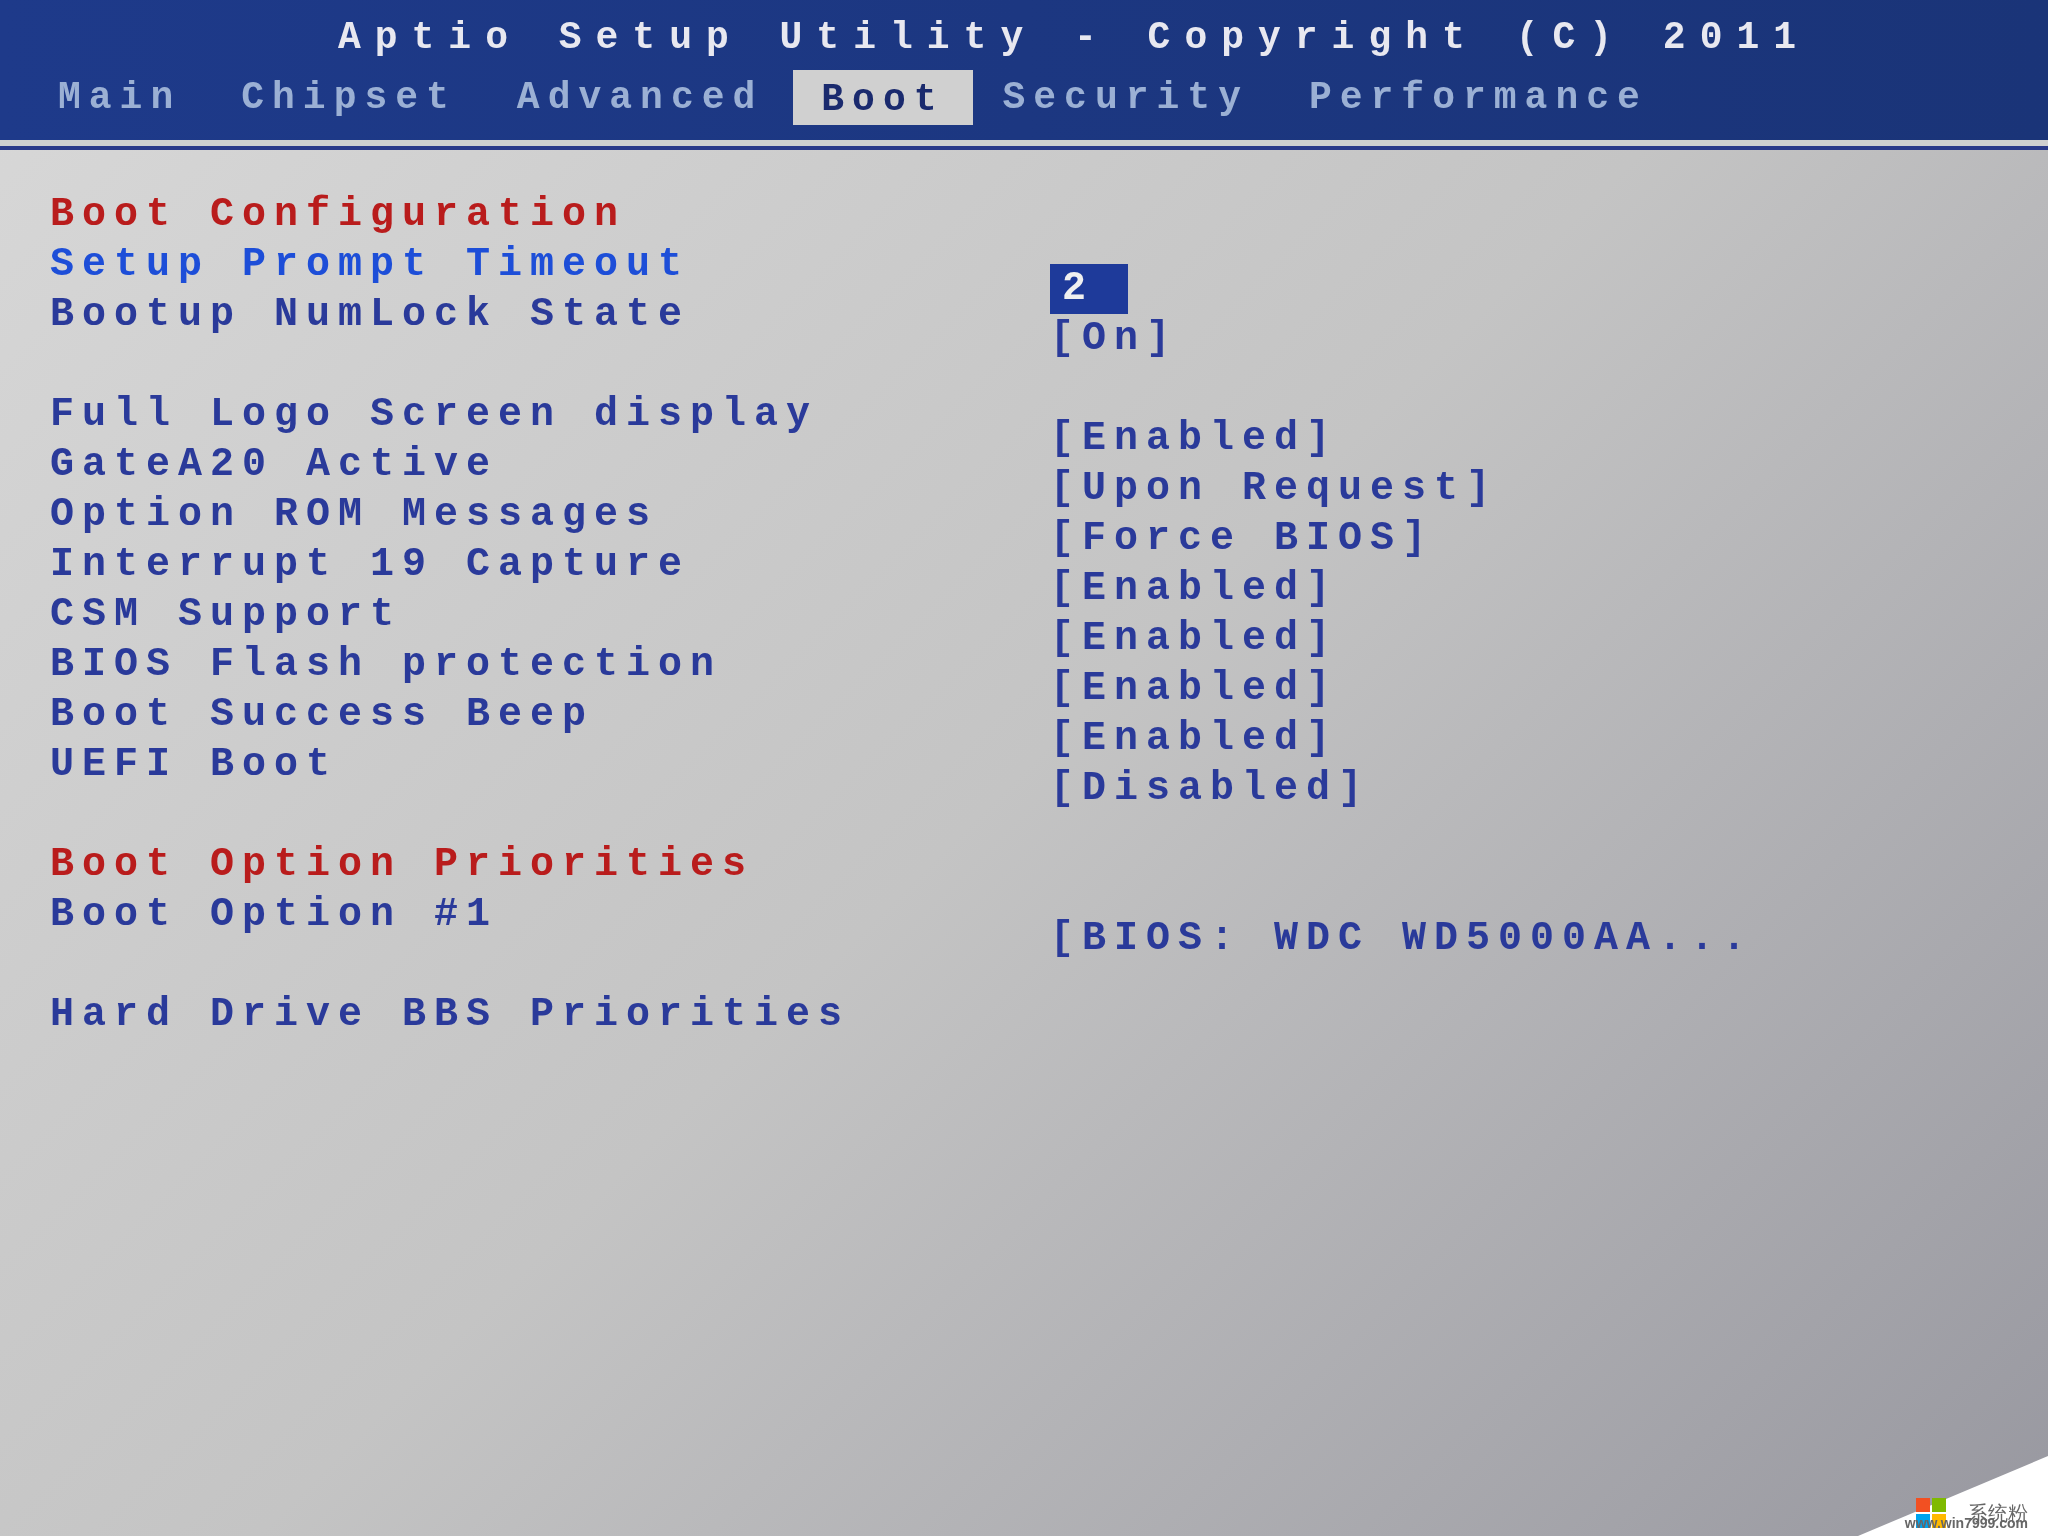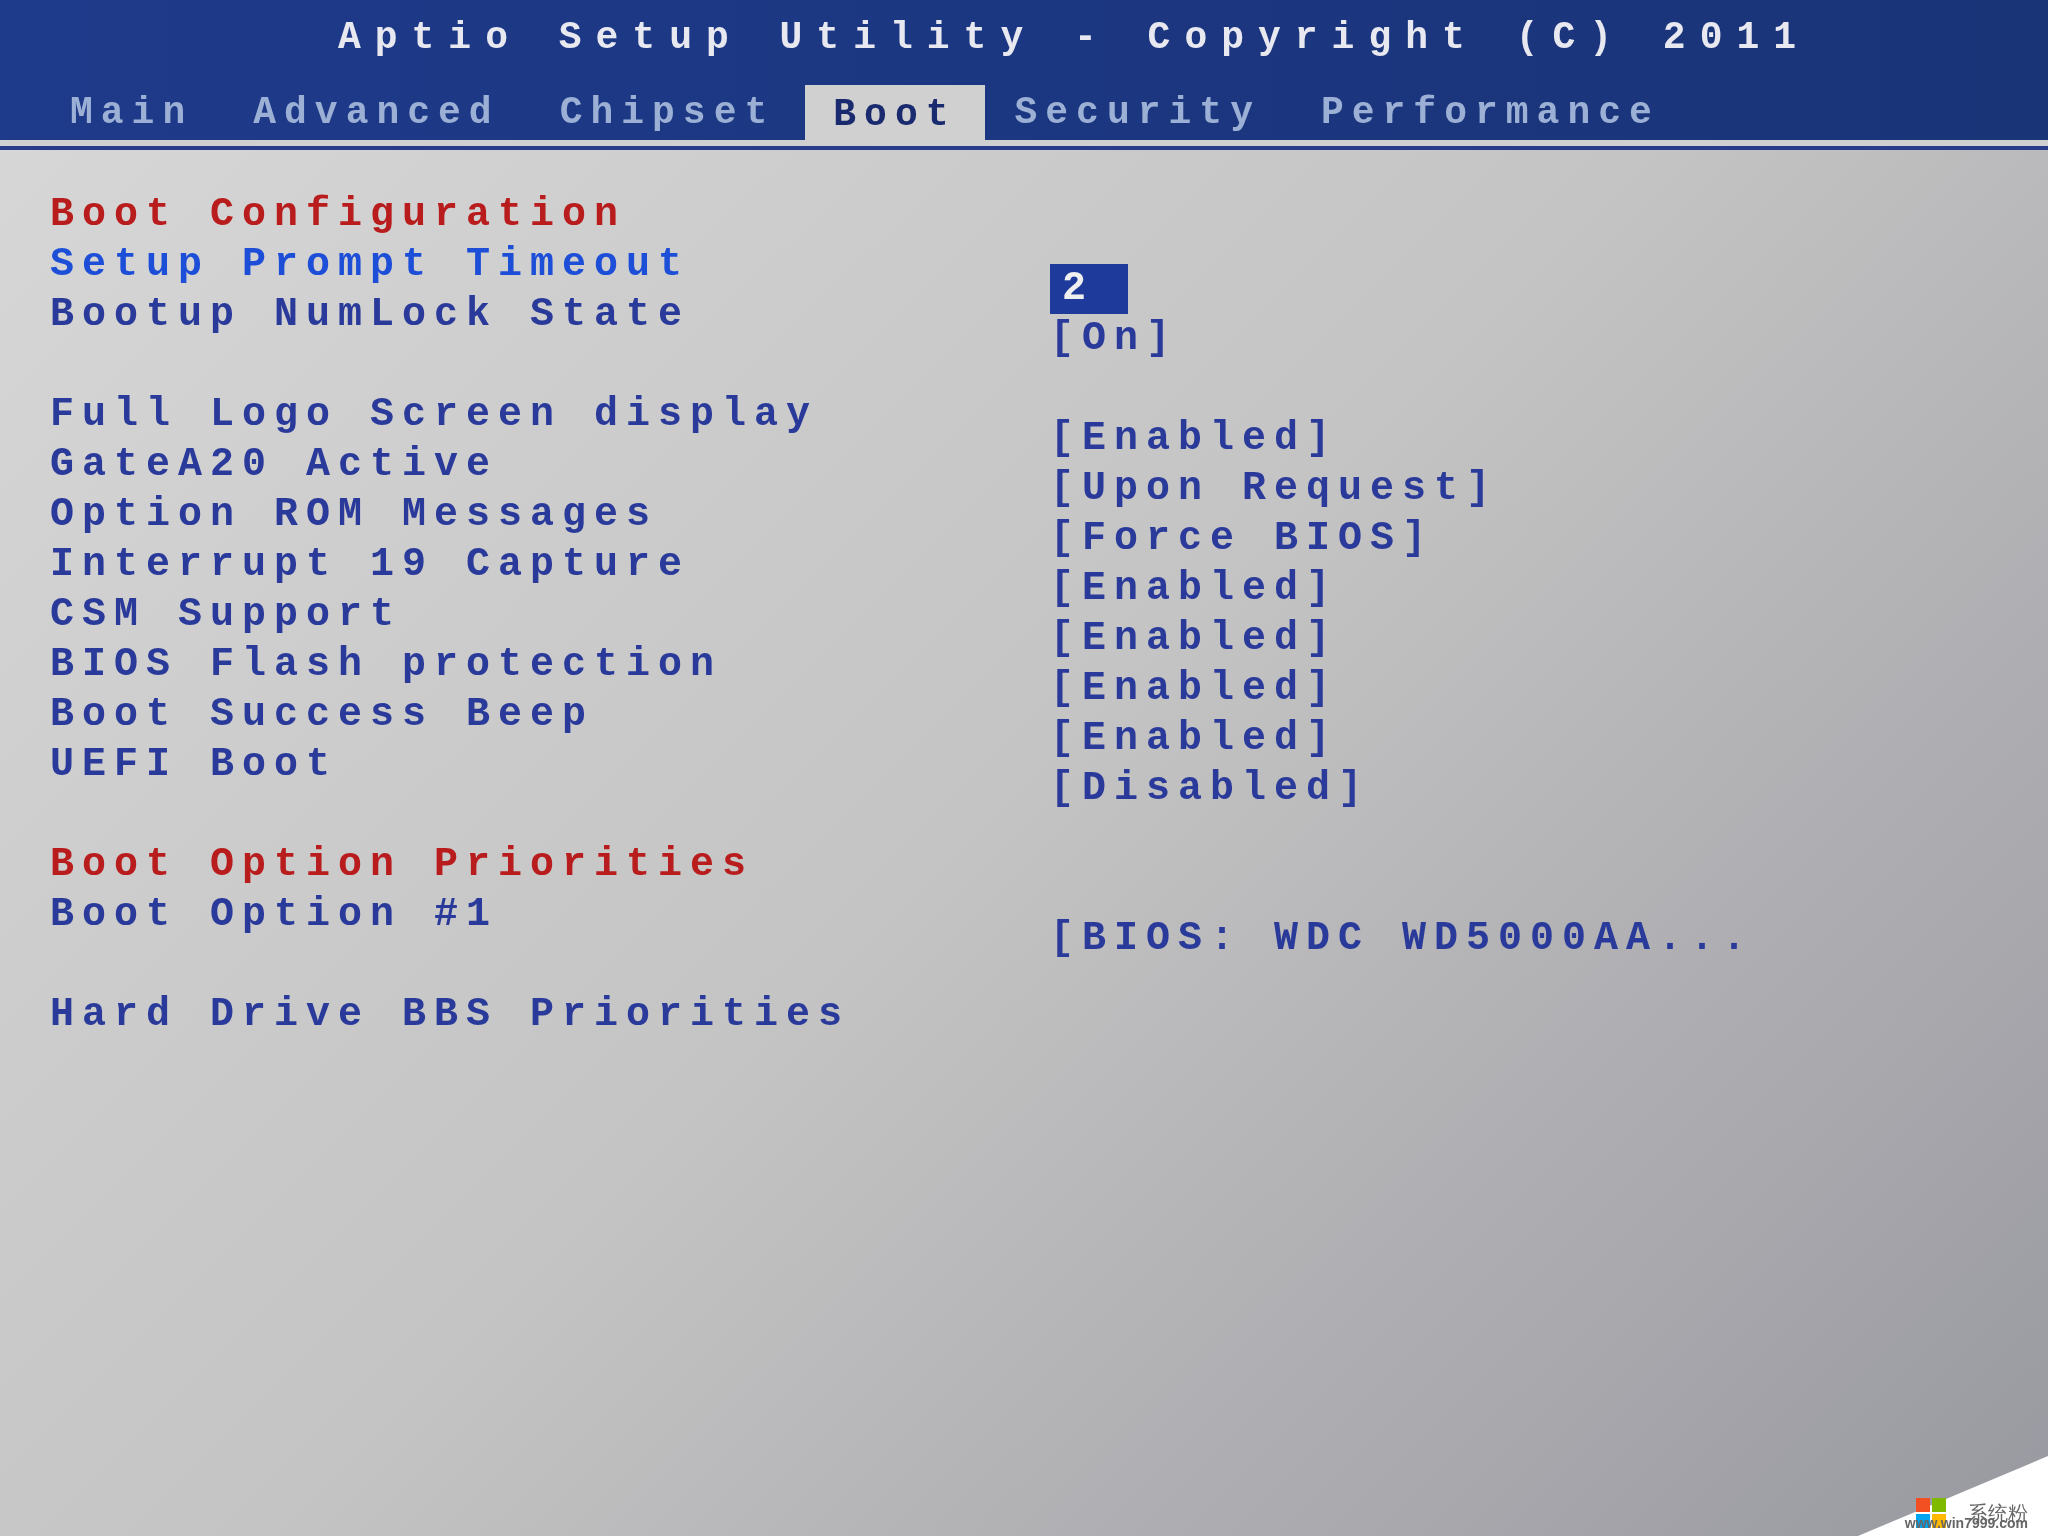--- a/index.html
+++ b/index.html
@@ -38,25 +38,25 @@
       font-size: 38px;
       text-align: center;
       letter-spacing: 14px;
       padding: 8px 0;
       white-space: nowrap;
       margin-left: 100px;
     }
     
     .tab-row {
       display: flex;
-      padding-left: 40px;
+      padding-left: 28px;
       gap: 0;
       align-items: flex-end;
       position: absolute;
-      bottom: 0;
+      bottom: 15px;
       left: 0;
     }
     
     .tab {
       color: #9bb0d4;
       font-size: 38px;
       letter-spacing: 8px;
       padding: 6px 30px;
       cursor: pointer;
     }
@@ -190,22 +190,22 @@
   </style>
 </head>
 <body>
 
 <div class="bios-container">
 
   <div class="header-bar">
     <div class="title-line">Aptio Setup Utility - Copyright (C) 2011</div>
     <div class="tab-row">
       <div class="tab">Main</div>
+      <div class="tab">Chipset</div>
       <div class="tab">Advanced</div>
-      <div class="tab">Chipset</div>
       <div class="tab active">Boot</div>
       <div class="tab">Security</div>
       <div class="tab">Performance</div>
     </div>
   </div>
 
   <div class="divider"></div>
   <div class="divider-blue"></div>
 
   <div class="content-area">

